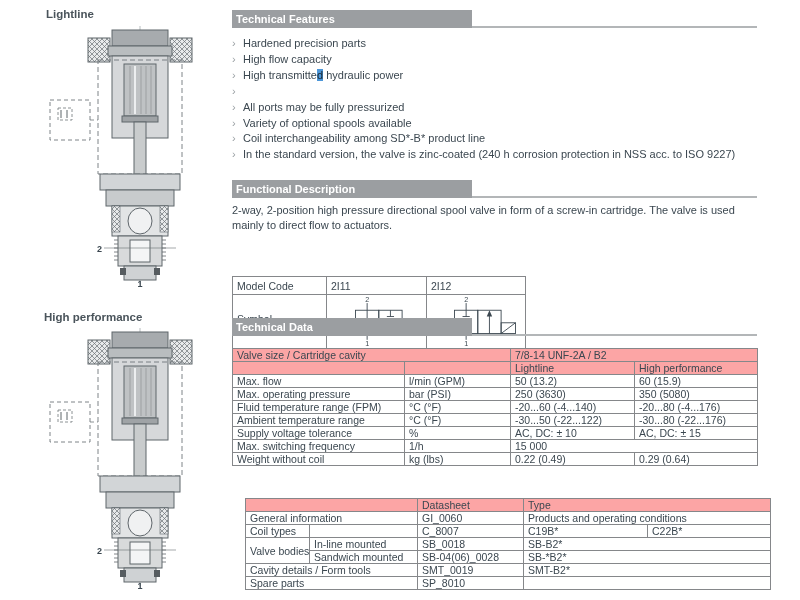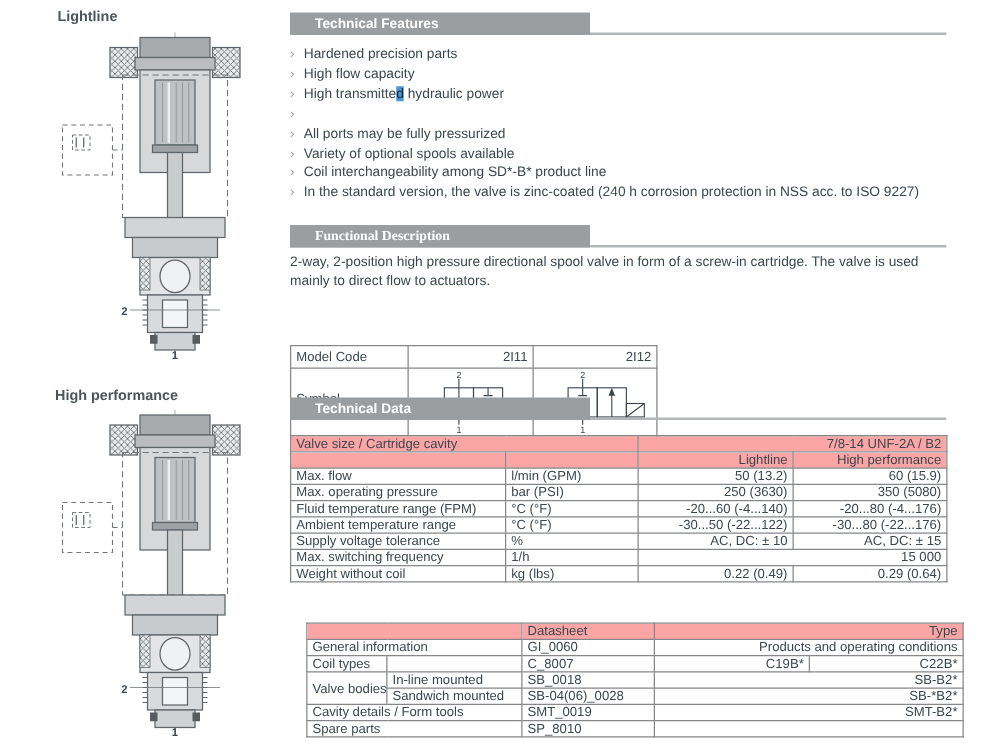--- a/index.html
+++ b/index.html
@@ -10,35 +10,35 @@
   
   .draw-label { position:absolute; font-size:11.5px; font-weight:bold; color:#4a545b; }
   .valve-svg { position:absolute; }
 
   
   .right { position:absolute; left:232px; top:0; width:525px; }
 
   .sec { position:absolute; left:0; width:525px; height:18px; }
   .sec .rule { position:absolute; left:0; bottom:0; width:100%; height:2px; background:#b3b6b8; }
   .sec .bar { position:absolute; left:0; top:0; width:240px; height:18px; background:#9b9ea1;
-    color:#ffffff; font-size:11px; font-weight:bold; line-height:18px; padding-left:20px; }
+    color:#ffffff; font-size:11px; font-weight:bold; line-height:18px; padding-left:4px; }
 
   .features { position:absolute; left:0; top:36px; width:525px; }
   .feat-item { display:flex; font-size:11px; line-height:15.9px; color:#3b4750; }
   .feat-item .bullet { width:11px; color:#9aa0a4; flex:none; }
   .sel-char { background:#4c96d8; color:#16232c; }
 
   .para { position:absolute; left:0; top:203px; width:525px; font-size:11px; line-height:15px; }
 
   table { border-collapse:collapse; table-layout:fixed; }
   td, th { border:1px solid #85878a; font-size:10.5px; font-weight:normal;
     padding:0 4px; height:13px; line-height:12px; overflow:hidden; white-space:nowrap;
     color:#3b4750; text-align:left; vertical-align:middle; }
   .shade { background:#fca5a5; }
-  .ctr { text-align:right; }
+  .ctr { text-align:left; }
 
   .model-table { position:absolute; left:0; top:240px; width:293px;margin-top:36px; }
   .model-table td.sym { height:48px; text-align:center; vertical-align:middle; }
   .model-table td.rowlabel { vertical-align:top; padding-top:18px; }
 
   .tech-table { position:absolute; left:0; top:348px; width:525px; }
   .ref-table  { position:absolute; left:13px; top:498px; width:525px; }
 
   svg text { font-family:"Liberation Sans", sans-serif; fill:#3b4750; }
 </style>
@@ -139,21 +139,21 @@
       <div class="feat-item">
         <span class="bullet">›</span>
         <span>Coil interchangeability among SD*-B* product line</span>
       </div>
       <div class="feat-item">
         <span class="bullet">›</span>
         <span>In the standard version, the valve is zinc-coated (240 h corrosion protection in NSS acc. to ISO 9227)</span>
       </div>
     </div>
 
-    <div class="sec" style="top:180px;font-family:Liberation Serif, serif;">
+    <div class="sec" style="top:180px;">
       <div class="rule"></div>
       <div class="bar">Functional Description</div>
     </div>
 
     <div class="para">2-way, 2-position high pressure directional spool valve in form of a screw-in cartridge. The valve is used mainly to direct flow to actuators.</div>
 
     <table class="model-table">
       <colgroup>
           <col style="width:94px">
           <col style="width:100px">

